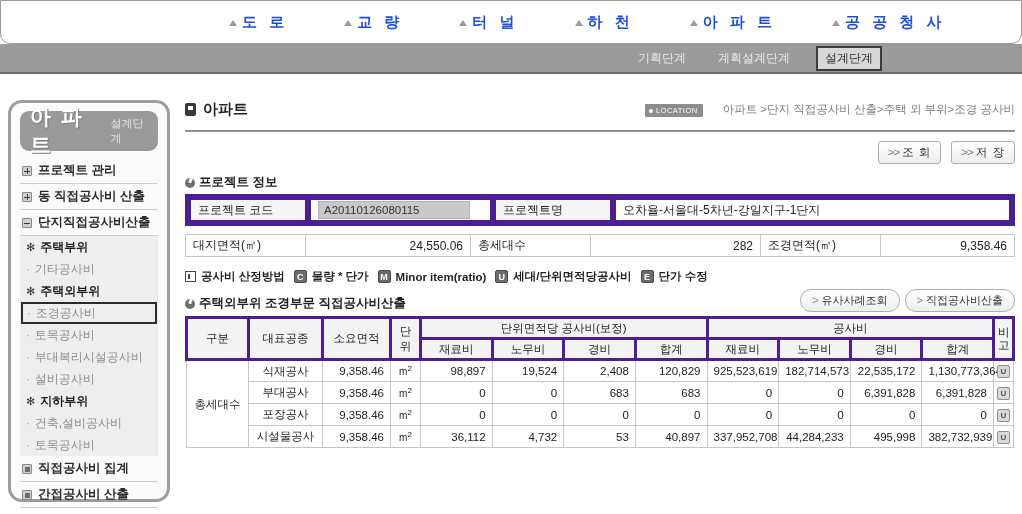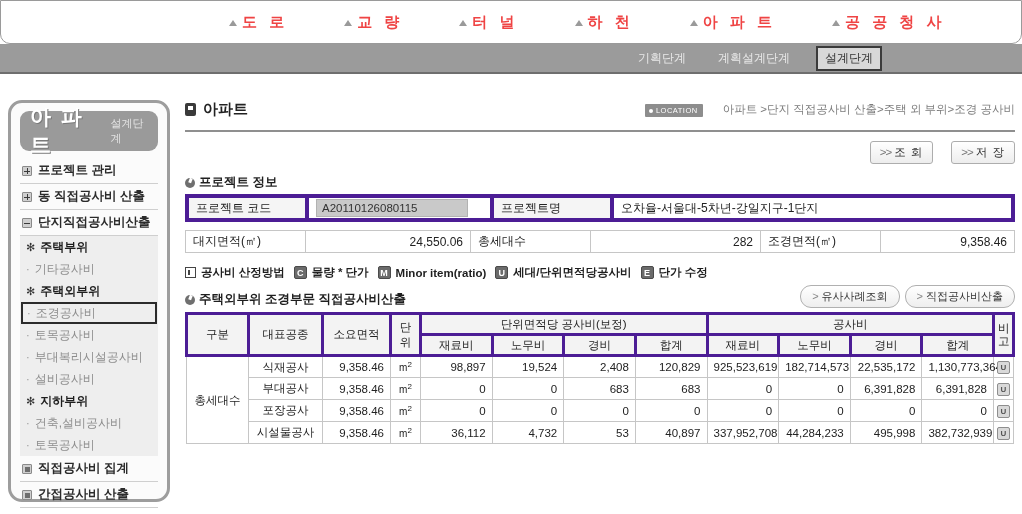--- a/index.html
+++ b/index.html
@@ -21,21 +21,21 @@
     border-radius: 0 0 10px 10px;
     display: flex; align-items: center;
   }
   .topnav-items {
     display: flex; align-items: center;
     margin-left: 228px;
     gap: 56px;
   }
   .topnav-item {
     display: flex; align-items: center; gap: 5px;
-    color: #ef4444; font-size: 15px; font-weight: bold;
+    color: #1d4ed8; font-size: 15px; font-weight: bold;
     letter-spacing: 4px; cursor: pointer;
   }
   .tri {
     width: 0; height: 0;
     border-left: 4px solid transparent;
     border-right: 4px solid transparent;
     border-bottom: 6px solid #9a9a9a;
     flex: 0 0 auto; position: relative; top: 1px;
   }
 
@@ -146,21 +146,21 @@
     background: #8d8d8d; color: #fff; font-size: 7.5px;
     letter-spacing: 0.5px; padding: 2px 5px 2px 4px;
     display: flex; align-items: center; gap: 3px;
     border-radius: 1px;
   }
   .crumb-badge .cdot {
     width: 4px; height: 4px; background: #fff; border-radius: 50%;
   }
   .crumb-text { font-size: 11.5px; color: #7c7c7c; }
 
-  .btn-row { display: flex; justify-content: flex-end; gap: 18px; margin-top: 9px; }
+  .btn-row { display: flex; justify-content: flex-end; gap: 10px; margin-top: 9px; }
   .btn {
     font-size: 11.5px; color: #333;
     background: linear-gradient(#ffffff, #ededed);
     border: 1px solid #adadad; border-radius: 3px;
     padding: 3px 9px; cursor: pointer; white-space: nowrap;
     letter-spacing: 1px;
   }
   .btn .gt { color: #777; margin-right: 3px; letter-spacing: -1px; }
 
   .sec-head {
@@ -173,21 +173,21 @@
   }
   .sec-bullet::after {
     content:""; position:absolute; left:4px; top:0px;
     width:3px; height:5px; background:#fff; transform: rotate(20deg);
   }
   .sec-title { font-size: 12.5px; font-weight: bold; color: #1f1f1f; }
 
   table { border-collapse: collapse; }
   .info-t { width: 830px; table-layout: fixed; }
   .info-t td {
-    border: 4px solid #4c1d95; height: 22px;
+    border: 6px solid #4c1d95; height: 22px;
     font-size: 12px; padding: 1px 7px; color: #222; margin-left: 38px;
   }
   .lbl { background: #f5f5f5; }
   .code-val { padding: 1px 4px; }
   .code-box {
     background: #c9c9c9; border: 1px solid #b2b2b2;
     font-size: 11.5px; padding: 2px 5px; color: #333;
     display: inline-block; width: 152px;
   }
 

